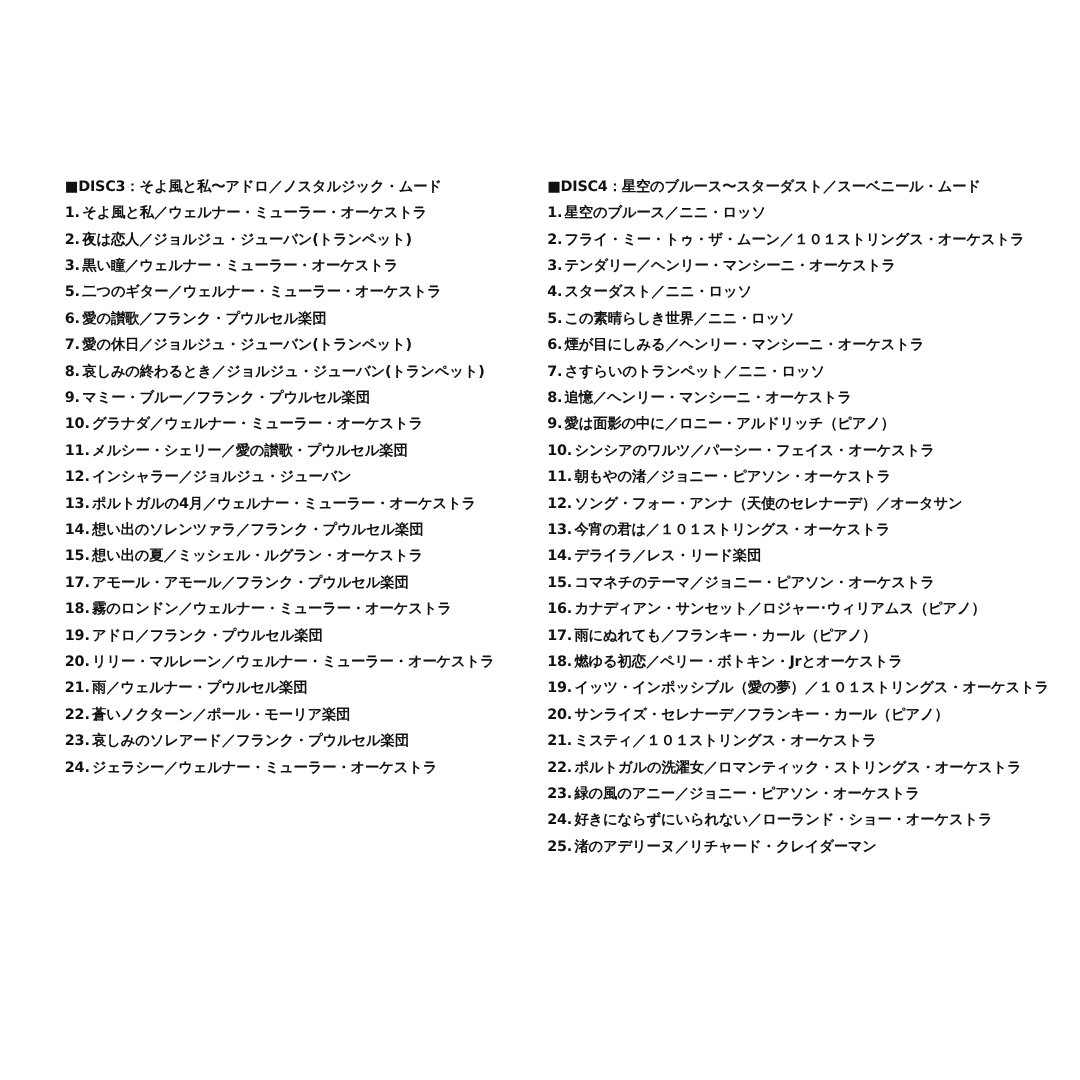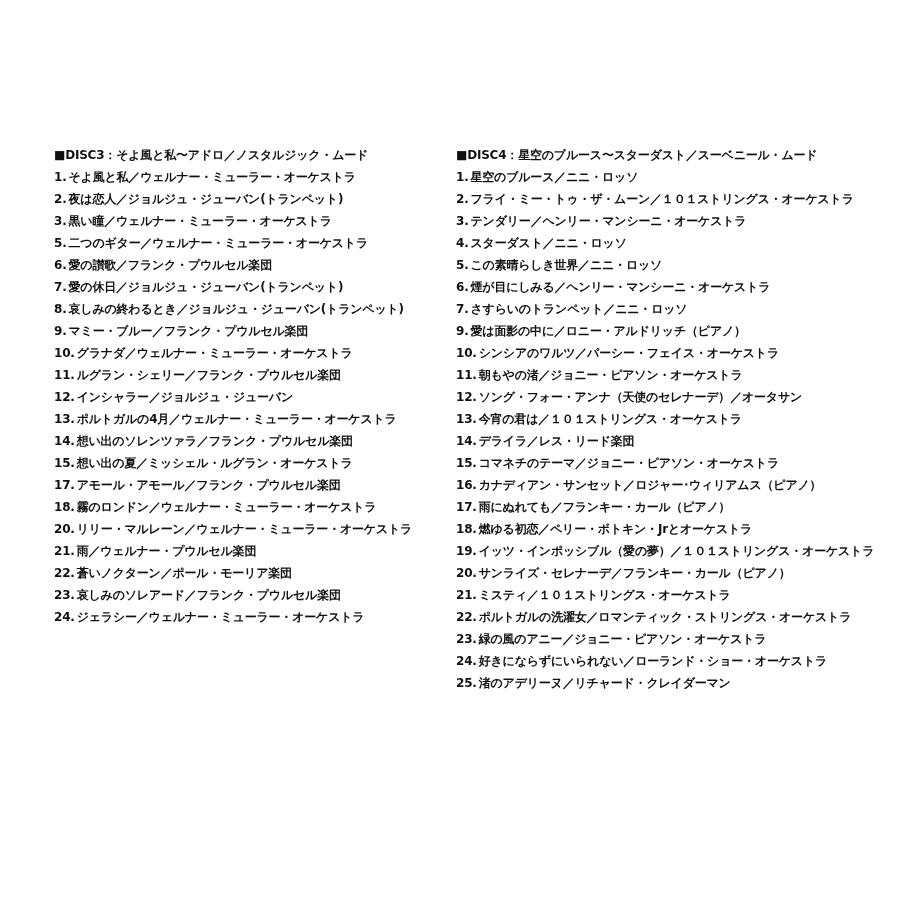--- a/index.html
+++ b/index.html
@@ -45,45 +45,47 @@
   <ul class="track-list">
       <li class="track"><span class="track-num">1</span><span class="track-title">そよ風と私／ウェルナー・ミューラー・オーケストラ</span></li>
       <li class="track"><span class="track-num">2</span><span class="track-title">夜は恋人／ジョルジュ・ジューバン(トランペット)</span></li>
       <li class="track"><span class="track-num">3</span><span class="track-title">黒い瞳／ウェルナー・ミューラー・オーケストラ</span></li>
       <li class="track"><span class="track-num">5</span><span class="track-title">二つのギター／ウェルナー・ミューラー・オーケストラ</span></li>
       <li class="track"><span class="track-num">6</span><span class="track-title">愛の讃歌／フランク・プウルセル楽団</span></li>
       <li class="track"><span class="track-num">7</span><span class="track-title">愛の休日／ジョルジュ・ジューバン(トランペット)</span></li>
       <li class="track"><span class="track-num">8</span><span class="track-title">哀しみの終わるとき／ジョルジュ・ジューバン(トランペット)</span></li>
       <li class="track"><span class="track-num">9</span><span class="track-title">マミー・ブルー／フランク・プウルセル楽団</span></li>
       <li class="track"><span class="track-num">10</span><span class="track-title">グラナダ／ウェルナー・ミューラー・オーケストラ</span></li>
-      <li class="track"><span class="track-num">11</span><span class="track-title">ルグラン・シェリー／フランク・プウルセル楽団</span></li>
+      <li class="track"><span class="track-num">11</span><span class="track-title">メルシー・シェリー／愛の讃歌・プウルセル楽団</span></li>
       <li class="track"><span class="track-num">12</span><span class="track-title">インシャラー／ジョルジュ・ジューバン</span></li>
       <li class="track"><span class="track-num">13</span><span class="track-title">ポルトガルの4月／ウェルナー・ミューラー・オーケストラ</span></li>
       <li class="track"><span class="track-num">14</span><span class="track-title">想い出のソレンツァラ／フランク・プウルセル楽団</span></li>
       <li class="track"><span class="track-num">15</span><span class="track-title">想い出の夏／ミッシェル・ルグラン・オーケストラ</span></li>
       <li class="track"><span class="track-num">17</span><span class="track-title">アモール・アモール／フランク・プウルセル楽団</span></li>
       <li class="track"><span class="track-num">18</span><span class="track-title">霧のロンドン／ウェルナー・ミューラー・オーケストラ</span></li>
+      <li class="track"><span class="track-num">19</span><span class="track-title">アドロ／フランク・プウルセル楽団</span></li>
       <li class="track"><span class="track-num">20</span><span class="track-title">リリー・マルレーン／ウェルナー・ミューラー・オーケストラ</span></li>
       <li class="track"><span class="track-num">21</span><span class="track-title">雨／ウェルナー・プウルセル楽団</span></li>
       <li class="track"><span class="track-num">22</span><span class="track-title">蒼いノクターン／ポール・モーリア楽団</span></li>
       <li class="track"><span class="track-num">23</span><span class="track-title">哀しみのソレアード／フランク・プウルセル楽団</span></li>
       <li class="track"><span class="track-num">24</span><span class="track-title">ジェラシー／ウェルナー・ミューラー・オーケストラ</span></li>
     </ul>
 </div>
 
 <div class="disc-column right">
   <div class="disc-header">■DISC4：星空のブルース〜スターダスト／スーベニール・ムード</div>
   <ul class="track-list">
       <li class="track"><span class="track-num">1</span><span class="track-title">星空のブルース／ニニ・ロッソ</span></li>
       <li class="track"><span class="track-num">2</span><span class="track-title">フライ・ミー・トゥ・ザ・ムーン／１０１ストリングス・オーケストラ</span></li>
       <li class="track"><span class="track-num">3</span><span class="track-title">テンダリー／ヘンリー・マンシーニ・オーケストラ</span></li>
       <li class="track"><span class="track-num">4</span><span class="track-title">スターダスト／ニニ・ロッソ</span></li>
       <li class="track"><span class="track-num">5</span><span class="track-title">この素晴らしき世界／ニニ・ロッソ</span></li>
       <li class="track"><span class="track-num">6</span><span class="track-title">煙が目にしみる／ヘンリー・マンシーニ・オーケストラ</span></li>
       <li class="track"><span class="track-num">7</span><span class="track-title">さすらいのトランペット／ニニ・ロッソ</span></li>
+      <li class="track"><span class="track-num">8</span><span class="track-title">追憶／ヘンリー・マンシーニ・オーケストラ</span></li>
       <li class="track"><span class="track-num">9</span><span class="track-title">愛は面影の中に／ロニー・アルドリッチ（ピアノ）</span></li>
       <li class="track"><span class="track-num">10</span><span class="track-title">シンシアのワルツ／パーシー・フェイス・オーケストラ</span></li>
       <li class="track"><span class="track-num">11</span><span class="track-title">朝もやの渚／ジョニー・ピアソン・オーケストラ</span></li>
       <li class="track"><span class="track-num">12</span><span class="track-title">ソング・フォー・アンナ（天使のセレナーデ）／オータサン</span></li>
       <li class="track"><span class="track-num">13</span><span class="track-title">今宵の君は／１０１ストリングス・オーケストラ</span></li>
       <li class="track"><span class="track-num">14</span><span class="track-title">デライラ／レス・リード楽団</span></li>
       <li class="track"><span class="track-num">15</span><span class="track-title">コマネチのテーマ／ジョニー・ピアソン・オーケストラ</span></li>
       <li class="track"><span class="track-num">16</span><span class="track-title">カナディアン・サンセット／ロジャー･ウィリアムス（ピアノ）</span></li>
       <li class="track"><span class="track-num">17</span><span class="track-title">雨にぬれても／フランキー・カール（ピアノ）</span></li>
       <li class="track"><span class="track-num">18</span><span class="track-title">燃ゆる初恋／ペリー・ボトキン・Jrとオーケストラ</span></li>

